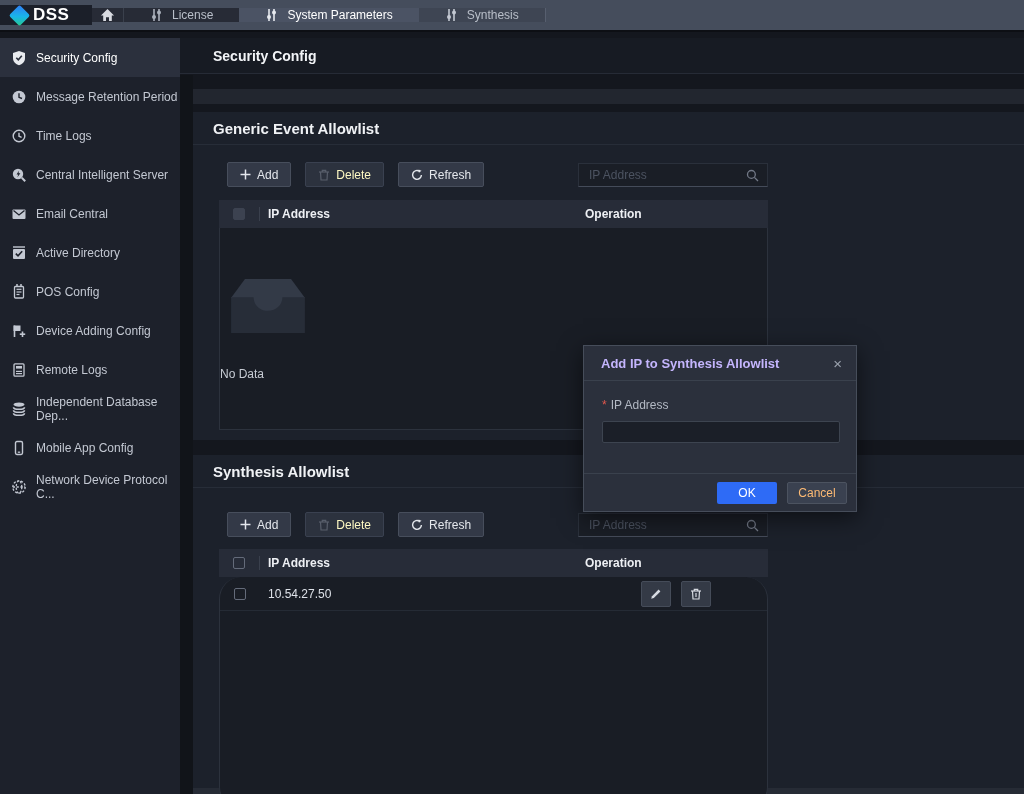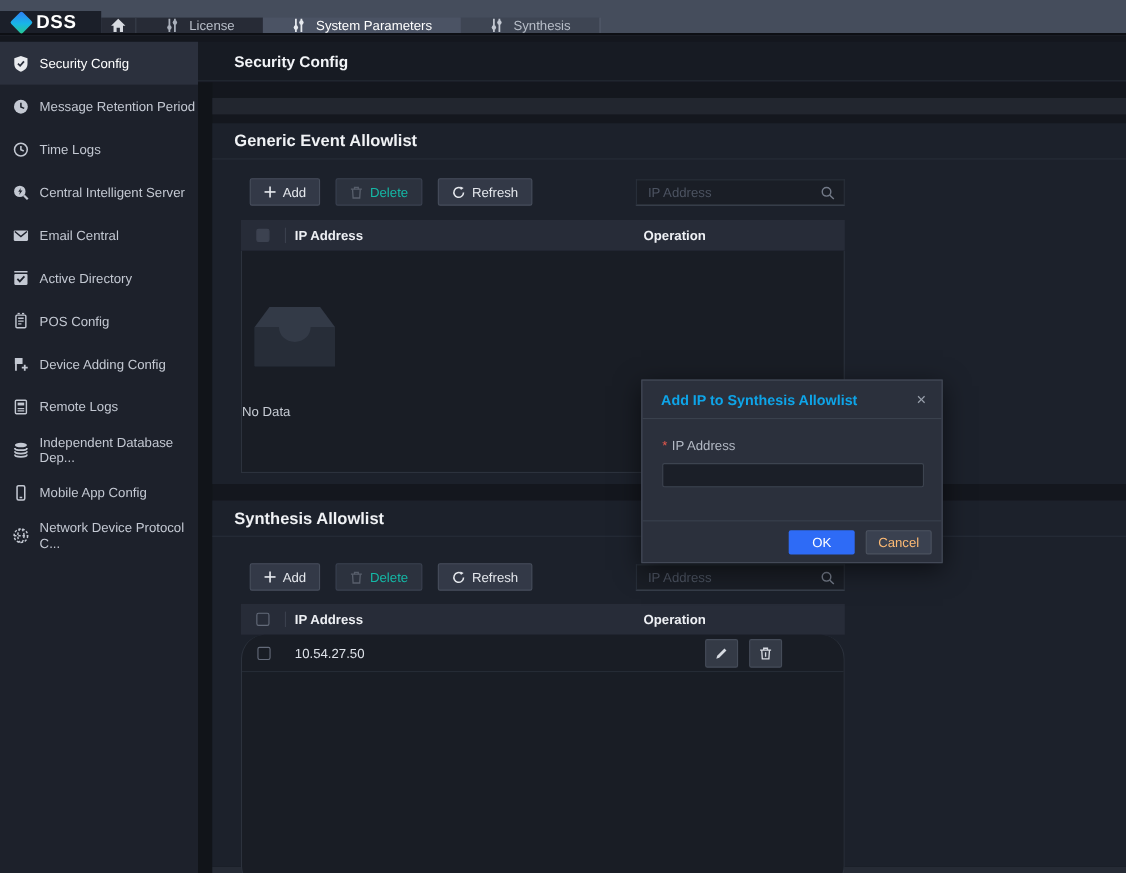--- a/index.html
+++ b/index.html
@@ -7,21 +7,21 @@
   body {
     position:relative; overflow:hidden;
     background:#14171e;
     font-family:"Liberation Sans","DejaVu Sans",sans-serif;
     color:#c6cbd4; font-size:12px;
   }
   svg { display:block; }
 
   
   .topbar { position:absolute; top:0; left:0; width:1024px; height:32px;
-            background:#454d5c; display:flex; align-items:flex-end;
+            background:#454d5c; display:flex; align-items:center;
             border-bottom:2px solid #0d0f14; }
   .logo-block { width:92px; background:#1b1f29; display:flex; align-items:center;
                 gap:6px; padding-left:12px; }
   .logo-diamond { width:15px; height:15px; transform:rotate(45deg);
                   background:linear-gradient(135deg,#2f7df6 0%,#19b5e8 55%,#27c98d 100%);
                   border-radius:2px; }
   .logo-text { color:#ffffff; font-weight:bold; font-size:17px; letter-spacing:.5px; }
   .home-block { width:32px; background:#272b36; display:flex; align-items:center;
                 justify-content:center; border-right:1px solid #3a404c; }
   .tab { display:flex; align-items:center; gap:9px; padding:0 26px;
@@ -55,21 +55,21 @@
   .section.s2 { top:455px; height:333px; }
   .section-title { height:33px; display:flex; align-items:center; padding-left:20px;
                    color:#f0f2f5; font-weight:bold; font-size:15px;
                    border-bottom:1px solid #272d38; }
 
   .toolbar { position:absolute; left:34px; display:flex; gap:14px; }
   .s1 .toolbar { top:50px; } .s2 .toolbar { top:57px; }
   .btn { height:25px; display:inline-flex; align-items:center; gap:6px; padding:0 12px;
          background:#333947; border:1px solid #474e5c; border-radius:2px;
          color:#e4e7ec; font-size:12px; cursor:pointer; }
-  .btn.disabled { background:#2c323e; border-color:#3a4150; color:#14b8a6; cursor:default; }
+  .btn.disabled { background:#2c323e; border-color:#3a4150; color:#fef9c3; cursor:default; }
   .btn.disabled svg { opacity:.45; }
 
   .search { position:absolute; left:385px; width:190px; height:24px;
             background:#1a1e26; border:1px solid #2a303b; border-bottom-color:#444b59; }
   .s1 .search { top:51px; } .s2 .search { top:58px; }
   .search input { width:100%; height:100%; background:transparent; border:none; outline:none;
                   color:#cfd4dc; font-size:12px; padding:0 28px 0 10px;
                   font-family:"Liberation Sans","DejaVu Sans",sans-serif; }
   .search input::placeholder { color:#4c5361; }
   .search .mag { position:absolute; right:8px; top:5px; cursor:pointer; }
@@ -99,21 +99,21 @@
   .op-btn { width:30px; height:26px; background:#343a46; border:1px solid #454c59;
             border-radius:2px; display:flex; align-items:center; justify-content:center;
             cursor:pointer; }
 
   
   .modal { position:absolute; left:583px; top:345px; width:274px; height:167px;
            background:#2b303c; border:1px solid #464d5a; z-index:10;
            box-shadow:0 6px 22px rgba(0,0,0,.55); }
   .modal-head { height:35px; display:flex; align-items:center; justify-content:space-between;
                 padding:0 14px 0 17px; border-bottom:1px solid #3a414d; }
-  .modal-title { color:#0ea5e9; font-weight:bold; font-size:13px; }
+  .modal-title { color:#c4b5fd; font-weight:bold; font-size:13px; }
   .modal-close { color:#9aa1ad; font-size:15px; cursor:pointer; line-height:1; }
   .modal-body { padding:17px 18px 0 18px; }
   .req { color:#e2574c; margin-right:4px; }
   .field-label { color:#b3b9c4; font-size:12px; }
   .modal-input { margin-top:9px; width:238px; height:22px; background:#1b1f28;
                  border:1px solid #3d4450; border-radius:2px; outline:none;
                  color:#dde1e8; padding:0 8px; font-size:12px;
                  font-family:"Liberation Sans","DejaVu Sans",sans-serif; }
   .modal-foot { position:absolute; bottom:0; left:0; right:0; height:38px;
                 border-top:1px solid #3a414d; display:flex; align-items:center;

